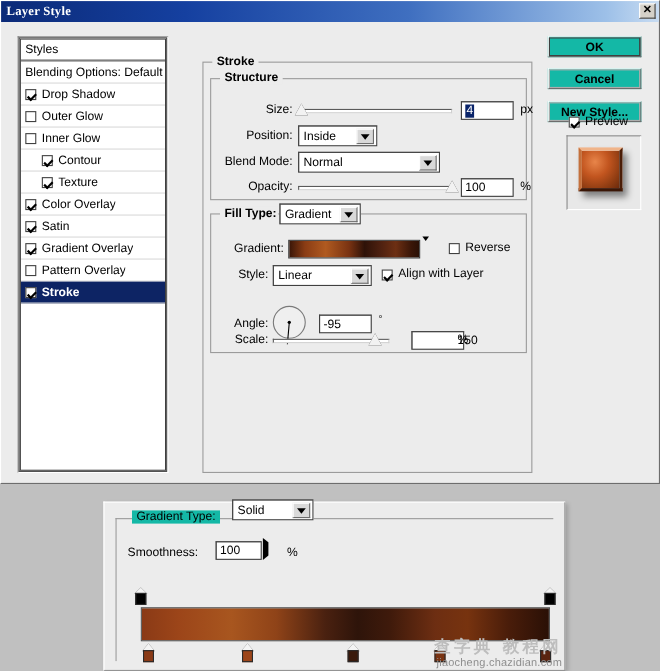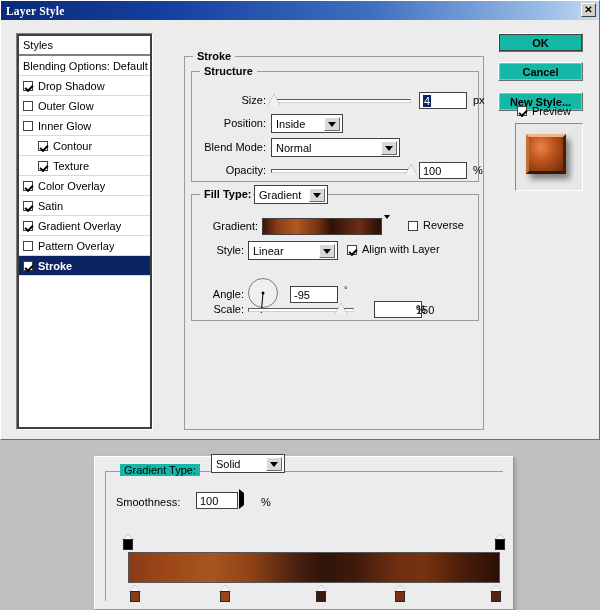--- a/index.html
+++ b/index.html
@@ -550,15 +550,19 @@
             <div class="stop-bot" style="left: 99%;">
               <div class="house2">
                 <span class="cap"></span>
                 <span class="box" style="background: rgb(90, 36, 16);"></span>
               </div>
             </div>
           </div>
       </div>
     </div>
 
+    <div class="watermark">
+      <div class="wm-cn">查字典 教程网</div>
+      <div class="wm-en">jiaocheng.chazidian.com</div>
+    </div>
   </div>
 
 </div>
 
 </body></html>

